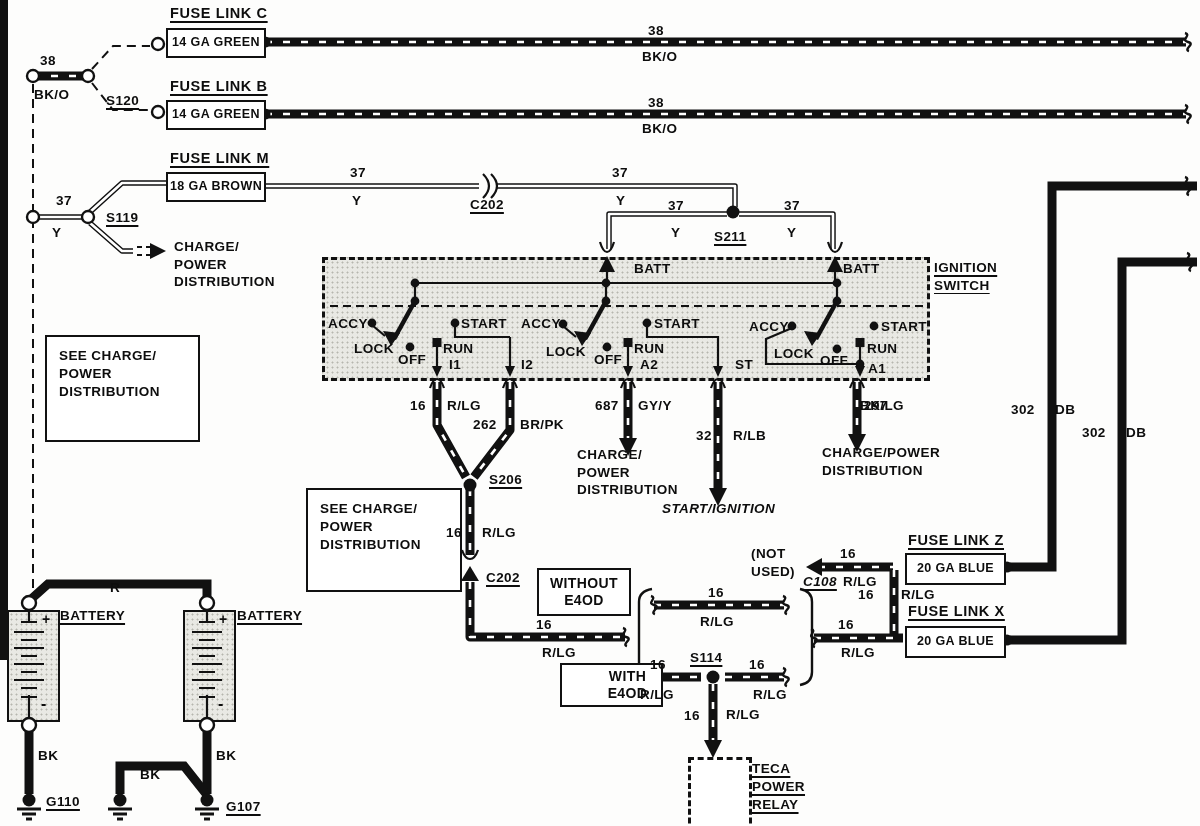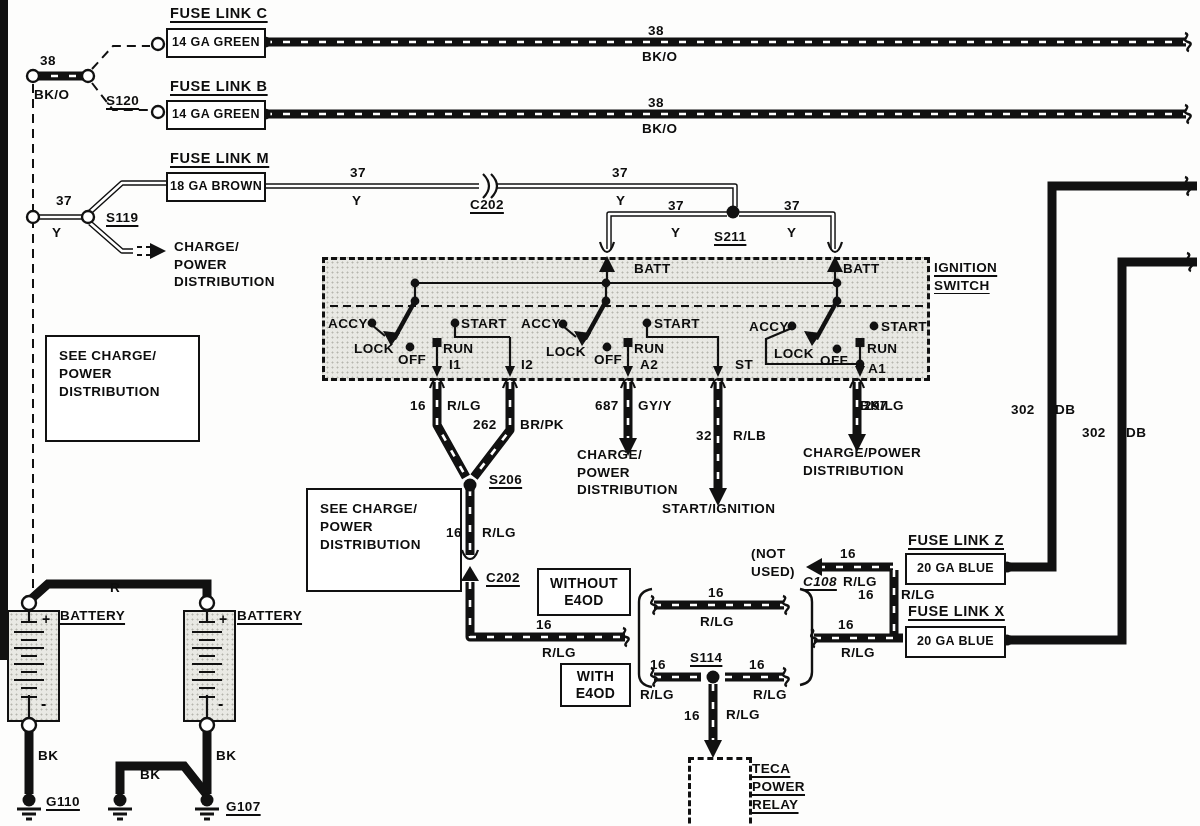--- a/index.html
+++ b/index.html
@@ -273,21 +273,21 @@
 POWER
 DISTRIBUTION</span></div>
   <div class="bx note" style="left:306px;top:488px;width:134px;height:84px;"><span>SEE CHARGE/
 POWER
 DISTRIBUTION</span></div>
 
   <div class="bx" style="left:537px;top:568px;width:90px;height:44px;font-size:14px;">
     <span>WITHOUT</span>
     <span>E4OD</span>
   </div>
-  <div class="bx" style="left:560px;top:663px;width:67px;height:40px;font-size:14px;">
+  <div class="bx" style="left:560px;top:663px;width:67px;height:40px;font-size:14px;padding-left:32px;">
     <span>WITH</span>
     <span>E4OD</span>
   </div>
 
   <div class="dashedbx" style="left:688px;top:757px;width:58px;height:69px;"></div>
 
   <div class="lb" style="left:40px;top:52px;">38</div>
   <div class="lb" style="left:34px;top:86px;">BK/O</div>
   <div class="lb und" style="left:106px;top:79px;margin-top:13px;">S120</div>
 
@@ -352,24 +352,24 @@
   <div class="lb" style="left:447px;top:397px;">R/LG</div>
   <div class="lb" style="left:473px;top:416px;">262</div>
   <div class="lb" style="left:520px;top:416px;">BR/PK</div>
   <div class="lb" style="left:595px;top:397px;">687</div>
   <div class="lb" style="left:638px;top:397px;">GY/Y</div>
   <div class="lb" style="left:577px;top:446px;">CHARGE/
 POWER
 DISTRIBUTION</div>
   <div class="lb" style="left:696px;top:427px;text-align:right;">32</div>
   <div class="lb" style="left:733px;top:427px;">R/LB</div>
-  <div class="lb" style="left:662px;top:500px;">START/IGNITION</div>
+  <div class="lb" style="left:662px;top:500px;font-style:italic;">START/IGNITION</div>
   <div class="lb" style="left:817px;top:397px;margin-left:47px;">297</div>
   <div class="lb" style="left:860px;top:397px;">BK/LG</div>
-  <div class="lb" style="left:803px;top:444px;">CHARGE/POWER
+  <div class="lb" style="left:822px;top:444px;">CHARGE/POWER
 DISTRIBUTION</div>
   <div class="lb und" style="left:489px;top:471px;">S206</div>
 
   <div class="lb" style="left:446px;top:524px;">16</div>
   <div class="lb" style="left:482px;top:524px;">R/LG</div>
   <div class="lb und" style="left:486px;top:569px;">C202</div>
   <div class="lb" style="left:536px;top:616px;">16</div>
   <div class="lb" style="left:542px;top:644px;">R/LG</div>
 
   <div class="lb" style="left:708px;top:584px;">16</div>

